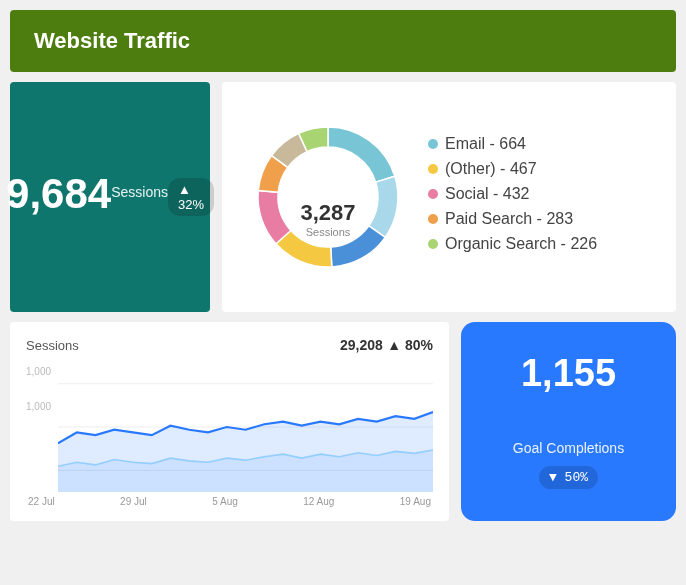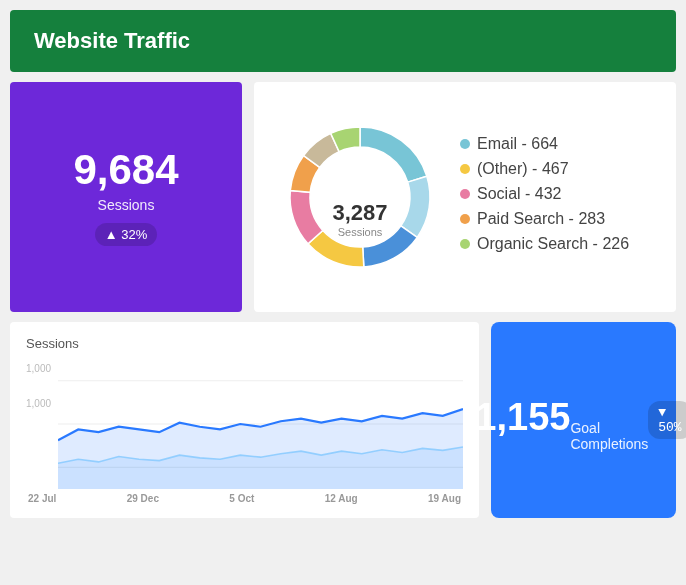--- a/index.html
+++ b/index.html
@@ -1,39 +1,39 @@
 <!DOCTYPE html>
 <html><head>
   <meta charset="utf-8">
   <style>
     * { box-sizing: border-box; margin: 0; padding: 0; }
     body { background: #f0f0f0; font-family: Arial, sans-serif; width: 686px; height: 585px; overflow: hidden; }
 
     .header {
-      background: #15803d;
+      background: #4d7c0f;
       color: white;
       padding: 18px 24px;
       margin: 10px 10px 0 10px;
       border-radius: 4px;
     }
     .header h1 { font-size: 22px; font-weight: 600; }
 
     .top-row {
       display: flex;
       gap: 12px;
       margin: 10px 10px 0 10px;
     }
 
     .sessions-card {
-      background: #6d28d9;
-      border-radius: 4px;
-      width: 232px;
+      background: #0f766e;
+      border-radius: 4px;
+      width: 200px;
       min-height: 230px;
       display: flex;
-      flex-direction: column;
+      flex-direction: row;
       align-items: center;
       justify-content: center;
       color: white;
       flex-shrink: 0;
     }
     .sessions-card .big-number {
       font-size: 42px;
       font-weight: 700;
       line-height: 1;
       margin-bottom: 6px;
@@ -138,30 +138,29 @@
       height: 100%;
     }
 
     .x-labels {
       display: flex;
       justify-content: space-between;
       font-size: 10px;
       color: #999;
       margin-top: 4px;
       padding: 0 2px;
-      font-weight: bold;
     }
 
     .goal-card {
       background: #2979ff;
-      border-radius: 8px;
-      width: 185px;
+      border-radius: 14px;
+      width: 215px;
       min-height: 195px;
       display: flex;
-      flex-direction: row;
+      flex-direction: column;
       align-items: center;
       justify-content: center;
       color: white;
       flex-shrink: 0;
     }
     .goal-card .big-number {
       font-size: 38px;
       font-weight: 700;
       line-height: 1;
       margin-bottom: 6px;
@@ -247,20 +246,24 @@
       </div>
   </div>
 
 </div>
 
 <div class="bottom-row">
 
   <div class="chart-card">
     <div class="chart-header">
       <span class="chart-title">Sessions</span>
+      <span>
+        <span class="chart-value">29,208</span>
+        <span class="chart-value up-badge">▲ 80%</span>
+      </span>
     </div>
     <div class="line-chart-area">
       <span class="y-label" style="top:4px;">1,000</span>
       <span class="y-label" style="top:39px;">1,000</span>
       <svg id="line-svg" style="margin-left:32px; width:calc(100% - 32px); height:100%;" viewBox="0 0 380 120" preserveAspectRatio="none">
 
         <line x1="0" y1="20" x2="380" y2="20" stroke="#eee" stroke-width="1"></line>
         <line x1="0" y1="60" x2="380" y2="60" stroke="#eee" stroke-width="1"></line>
         <line x1="0" y1="100" x2="380" y2="100" stroke="#eee" stroke-width="1"></line>
 
@@ -268,22 +271,22 @@
 
         <path id="area1" fill="rgba(41,121,255,0.15)" stroke="none" d="M 0,120 L 0,75 L 19,65 L 38,67.5 L 57,62.5 L 76,65 L 95,67.5 L 114,58.75 L 133,62.5 L 152,65 L 171,60 L 190,62.5 L 209.00000000000003,57.50000000000001 L 228,55 L 247,58.75 L 266,55 L 285,57.50000000000001 L 304,52.5 L 323,55 L 342,50 L 361,52.5 L 380,46.25 L 380,120 Z"></path>
 
         <polyline id="line2" fill="none" stroke="rgba(130,200,255,0.8)" stroke-width="1.5" points="0,96.25 19,92.5 38,95 57,90 76,92.5 95,93.75 114,88.75 133,91.25 152,92.5 171,88.75 190,90.625 209.00000000000003,87.5 228,85 247,88.75 266,85 285,87.5 304,83.75 323,86.25 342,82.5 361,84.375 380,81.25"></polyline>
 
         <polyline id="line1" fill="none" stroke="#2979ff" stroke-width="2" points="0,75 19,65 38,67.5 57,62.5 76,65 95,67.5 114,58.75 133,62.5 152,65 171,60 190,62.5 209.00000000000003,57.50000000000001 228,55 247,58.75 266,55 285,57.50000000000001 304,52.5 323,55 342,50 361,52.5 380,46.25"></polyline>
       </svg>
     </div>
     <div class="x-labels" id="x-labels-container">
     <span>22 Jul</span>
-        <span>29 Dec</span>
-        <span>5 Oct</span>
+        <span>29 Jul</span>
+        <span>5 Aug</span>
         <span>12 Aug</span>
         <span>19 Aug</span>
       </div>
   </div>
 
   <div class="goal-card">
     <div class="big-number">1,155</div>
     <div class="label">Goal Completions</div>
     <div class="badge">
       <span>▼ 50%</span>

